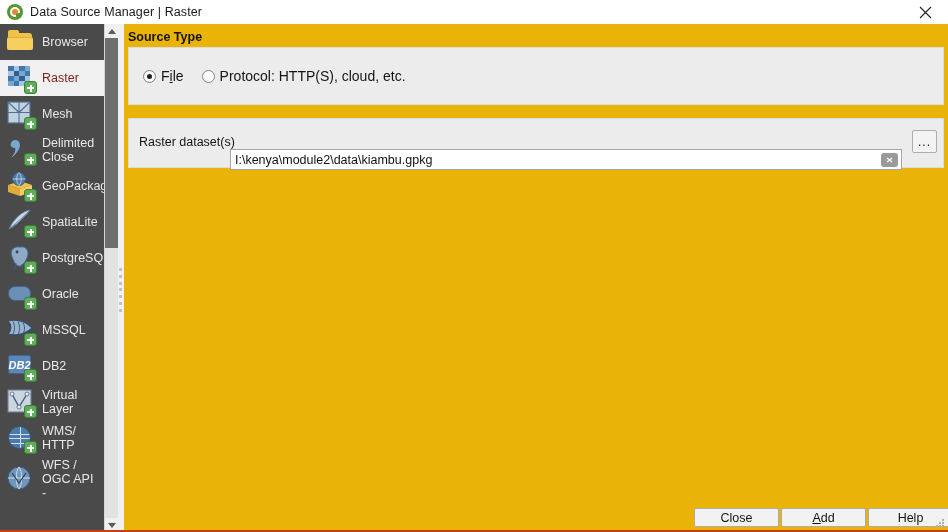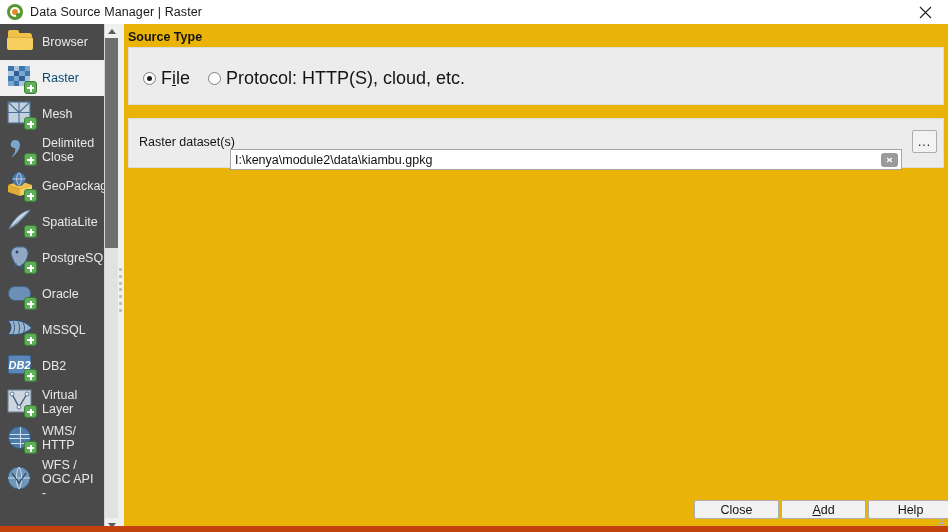--- a/index.html
+++ b/index.html
@@ -10,21 +10,21 @@
     background: #ffffff;
     font-family: "Liberation Sans", sans-serif;
     font-size: 12px;
     color: #000000;
     -webkit-font-smoothing: antialiased;
   }
   #app {
     position: relative;
     width: 948px; height: 532px;
     background: #f0f0f0;
-    border-bottom: 6px solid #c2410c;
+    border-bottom: 2px solid #c2410c;
     overflow: hidden;
   }
 
   
   .titlebar {
     position: absolute; left: 0; top: 0;
     width: 948px; height: 24px;
     background: #ffffff;
     display: flex; align-items: center;
   }
@@ -79,21 +79,21 @@
     position: relative;
     display: flex; align-items: center;
     min-height: 36px;
     padding: 2px 4px 2px 6px;
     color: #e8e8e8;
     font-size: 12.5px;
     line-height: 14px;
   }
   .side-item.selected {
     background: #f0f0f0;
-    color: #0c4a6e;
+    color: #7f1d1d;
   }
   .side-ico {
     position: relative;
     width: 30px; height: 30px;
     flex: none; margin-right: 6px;
   }
   .side-label { white-space: normal; }
   
   .plus-badge {
     position: absolute; right: -1px; bottom: -1px;
@@ -219,21 +219,21 @@
   }
   .radio {
     width: 13px; height: 13px; border-radius: 50%;
     border: 1px solid #808080; background: #fdfdfd;
     position: relative; flex: none; margin-right: 5px;
   }
   .radio.checked::after {
     content: ""; position: absolute; left: 3px; top: 3px;
     width: 5px; height: 5px; border-radius: 50%; background: #1e1e1e;
   }
-  .radio-label { font-size: 18px; color: #141414; margin-right: 18px; white-space: nowrap; }
+  .radio-label { font-size: 14px; color: #141414; margin-right: 18px; white-space: nowrap; }
   .mn { text-decoration: underline; }
 
   #source-group { position: absolute; left: 4px; top: 94px; width: 816px; }
   #source-body { height: 50px; position: relative; }
 
   .field-label {
     position: absolute; left: 10px; top: 16px;
     font-size: 12.5px; color: #141414; white-space: nowrap;
   }
   .lineedit {
@@ -265,21 +265,21 @@
     font-size: 12px; color: #202020;
     letter-spacing: 1px;
   }
 
   
   .btnbar {
     position: absolute; left: 0; bottom: 0;
     width: 824px; height: 40px;
   }
   .btn {
-    position: absolute; top: 8px;
+    position: absolute; top: 16px;
     height: 19px; width: 85px;
     background: #f2f2f2;
     border: 1px solid #adadad;
     border-radius: 2px;
     display: flex; align-items: center; justify-content: center;
     font-size: 12.5px; color: #141414;
   }
   #btn-close { left: 570px; }
   #btn-add   { left: 657px; }
   #btn-help  { left: 744px; }

